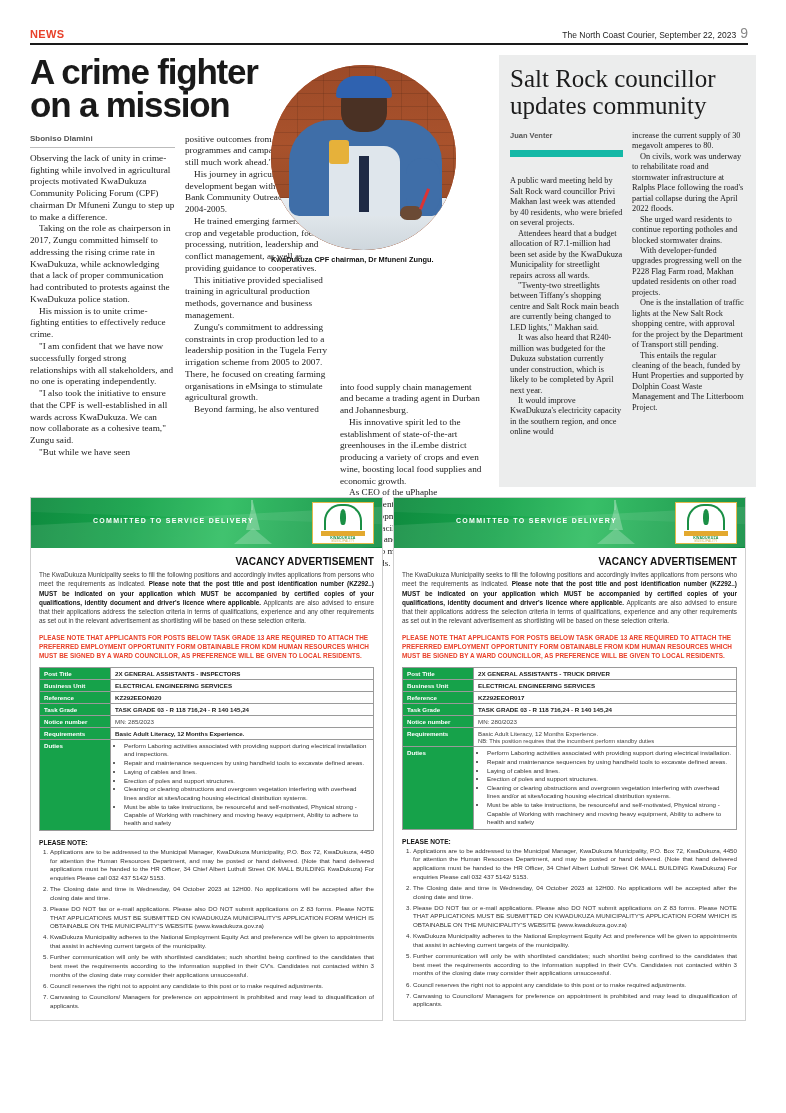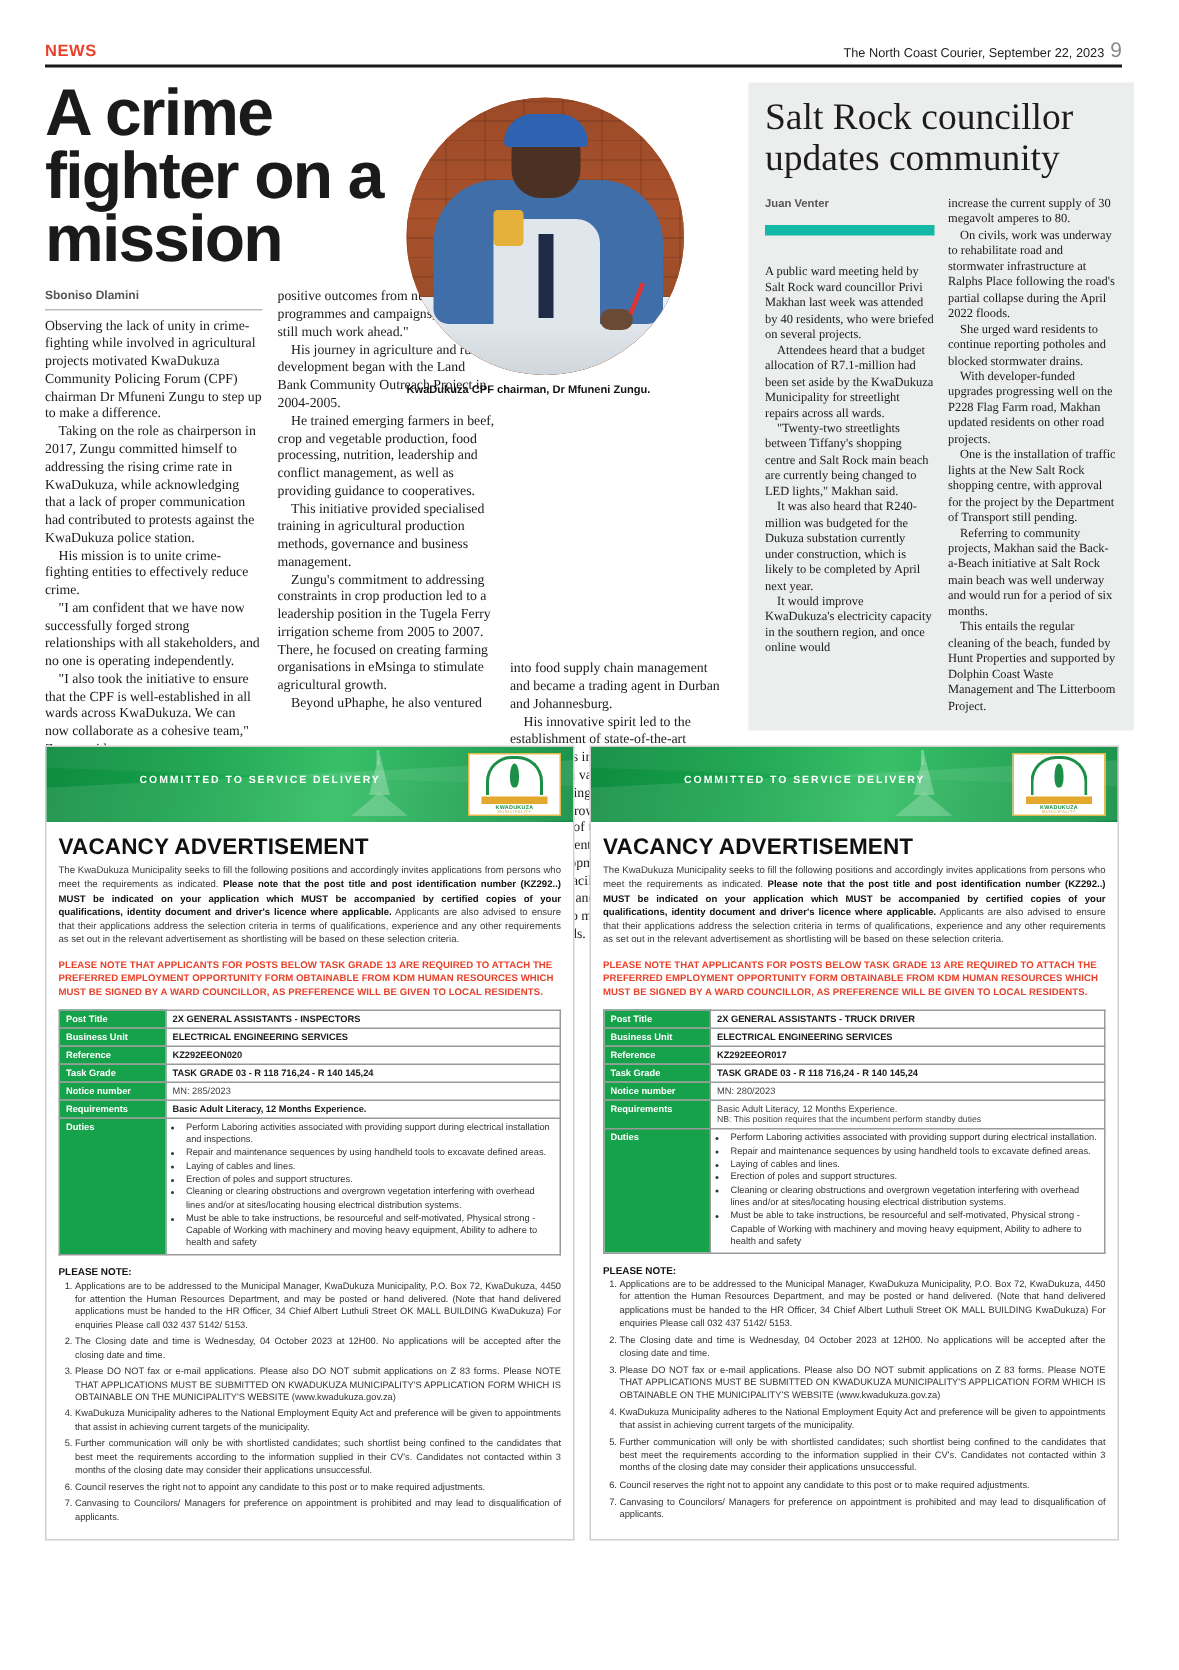--- a/index.html
+++ b/index.html
@@ -12,21 +12,21 @@
   .folio{font-family:"Liberation Sans",sans-serif;font-size:8.5px;color:#222;display:flex;align-items:flex-end;gap:4px;}
   .folio .pagenum{font-size:14px;color:#888;font-weight:400;line-height:.85;}
   .rule{height:2px;background:#1a1a1a;margin-bottom:10px;}
 
   
   .top{display:flex;gap:14px;height:432px;}
   .left-story{width:455px;position:relative;}
   .right-story{width:267px;background:#eceded;padding:10px 11px 8px 11px;box-sizing:border-box;position:relative;}
 
   
-  h1.head{font-family:"Liberation Sans",sans-serif;font-weight:700;font-size:44px;line-height:.95;letter-spacing:-1.2px;margin:0 0 12px 0;width:250px;}
+  h1.head{font-family:"Liberation Sans",sans-serif;font-weight:700;font-size:35px;line-height:.95;letter-spacing:-1.2px;margin:0 0 12px 0;width:250px;}
   .byline{font-family:"Liberation Sans",sans-serif;font-weight:700;font-size:8px;color:#555;border-bottom:1px solid #bbb;padding-bottom:3px;margin-bottom:5px;}
   .cols2{display:flex;gap:10px;}
   .col{font-size:9.2px;line-height:1.28;text-align:left;}
   .col p{margin:0;text-indent:9px;}
   .col p.first{text-indent:0;}
   .colA{width:148px;}
   .colB{width:148px;}
   .colC{width:148px;}
 
   
@@ -52,21 +52,21 @@
   .ad-slogan{position:absolute;left:62px;top:19px;color:#fff;font-family:"Liberation Sans",sans-serif;font-size:7px;letter-spacing:1.3px;font-weight:600;}
   .ad-mono{position:absolute;right:84px;top:2px;width:90px;height:48px;opacity:.5;}
   .ad-logo{position:absolute;right:8px;top:4px;width:62px;height:42px;background:#fff;border:1px solid #e3b94a;box-sizing:border-box;display:flex;flex-direction:column;align-items:center;justify-content:center;}
   .ad-logo .arc{width:34px;height:24px;border:2px solid #1a8f45;border-bottom:none;border-radius:17px 17px 0 0;position:relative;}
   .ad-logo .leaf{position:absolute;left:50%;top:3px;transform:translateX(-50%);width:6px;height:16px;background:#1a8f45;border-radius:50% 50% 40% 40%;}
   .ad-logo .bar{width:44px;height:5px;background:#e3a92f;margin-top:1px;}
   .ad-logo .lbl{font-family:"Liberation Sans",sans-serif;font-size:3.6px;font-weight:700;color:#1a8f45;letter-spacing:.2px;}
   .ad-logo .lbl2{font-family:"Liberation Sans",sans-serif;font-size:2.6px;color:#c9a23a;letter-spacing:.4px;}
 
   .ad-body{padding:8px 8px 7px 8px;font-family:"Liberation Sans",sans-serif;}
-  .ad-title{font-size:15px;font-weight:700;color:#111;margin-bottom:3px;letter-spacing:.1px;}
+  .ad-title{font-size:10px;font-weight:700;color:#111;margin-bottom:3px;letter-spacing:.1px;text-align:right;}
   .ad-intro{font-size:6.4px;line-height:1.45;color:#3a3a3a;text-align:justify;}
   .ad-intro b{color:#111;}
   .ad-red{color:#e8412a;font-weight:700;font-size:6.4px;line-height:1.42;margin-top:7px;text-transform:uppercase;letter-spacing:.05px;}
 
   table.vac{width:100%;border-collapse:collapse;margin-top:7px;border:1px solid #9a9a9a;}
   table.vac td{border:1px solid #9a9a9a;padding:2px 4px;vertical-align:top;font-size:6.2px;}
   table.vac td.k{background:#16a24a;color:#fff;font-weight:700;width:62px;white-space:nowrap;}
   table.vac td.v{color:#1a1a1a;font-weight:700;}
   table.vac td.v.reg{font-weight:400;color:#444;}
   table.vac ul{margin:0;padding-left:9px;}
@@ -140,21 +140,21 @@
           <p>"I am confident that we have now successfully forged strong relationships with all stakeholders, and no one is operating independently.</p>
           <p>"I also took the initiative to ensure that the CPF is well-established in all wards across KwaDukuza. We can now collaborate as a cohesive team," Zungu said.</p>
           <p>"But while we have seen</p>
         </div>
         <div class="col colB">
           <p class="first">positive outcomes from numerous programmes and campaigns, there is still much work ahead."</p>
           <p>His journey in agriculture and rural development began with the Land Bank Community Outreach Project in 2004-2005.</p>
           <p>He trained emerging farmers in beef, crop and vegetable production, food processing, nutrition, leadership and conflict management, as well as providing guidance to cooperatives.</p>
           <p>This initiative provided specialised training in agricultural production methods, governance and business management.</p>
           <p>Zungu's commitment to addressing constraints in crop production led to a leadership position in the Tugela Ferry irrigation scheme from 2005 to 2007. There, he focused on creating farming organisations in eMsinga to stimulate agricultural growth.</p>
-          <p>Beyond uPhaphe, he also ventured</p>
+          <p>Beyond farming, he also ventured</p>
         </div>
         <div class="col colC" style="padding-top:248px">
           <p class="first">into food supply chain management and became a trading agent in Durban and Johannesburg.</p>
           <p>His innovative spirit led to the establishment of state-of-the-art greenhouses in the iLembe district producing a variety of crops and even wine, boosting local food supplies and economic growth.</p>
           <p>As CEO of the uPhaphe Empowerment Trust, Zungu initiated rural development programmes, raised funds and facilitated cooperative mentorship and registration.</p>
           <p>He is also managing director of Zunco Foods.</p>
         </div>
       </div>
     </div>
 
@@ -168,21 +168,20 @@
           <p>"Twenty-two streetlights between Tiffany's shopping centre and Salt Rock main beach are currently being changed to LED lights," Makhan said.</p>
           <p>It was also heard that R240-million was budgeted for the Dukuza substation currently under construction, which is likely to be completed by April next year.</p>
           <p>It would improve KwaDukuza's electricity capacity in the southern region, and once online would</p>
         </div>
         <div class="r-col">
           <p class="first">increase the current supply of 30 megavolt amperes to 80.</p>
           <p>On civils, work was underway to rehabilitate road and stormwater infrastructure at Ralphs Place following the road's partial collapse during the April 2022 floods.</p>
           <p>She urged ward residents to continue reporting potholes and blocked stormwater drains.</p>
           <p>With developer-funded upgrades progressing well on the P228 Flag Farm road, Makhan updated residents on other road projects.</p>
           <p>One is the installation of traffic lights at the New Salt Rock shopping centre, with approval for the project by the Department of Transport still pending.</p>
-          <p>Referring to community projects, Makhan said the Back-a-Beach initiative at Salt Rock main beach was well underway and would run for a period of six months.</p>
           <p>This entails the regular cleaning of the beach, funded by Hunt Properties and supported by Dolphin Coast Waste Management and The Litterboom Project.</p>
         </div>
       </div>
     </div>
   </div>
 
   <div class="ads">
 
     <div class="ad">
       <div class="ad-banner">

